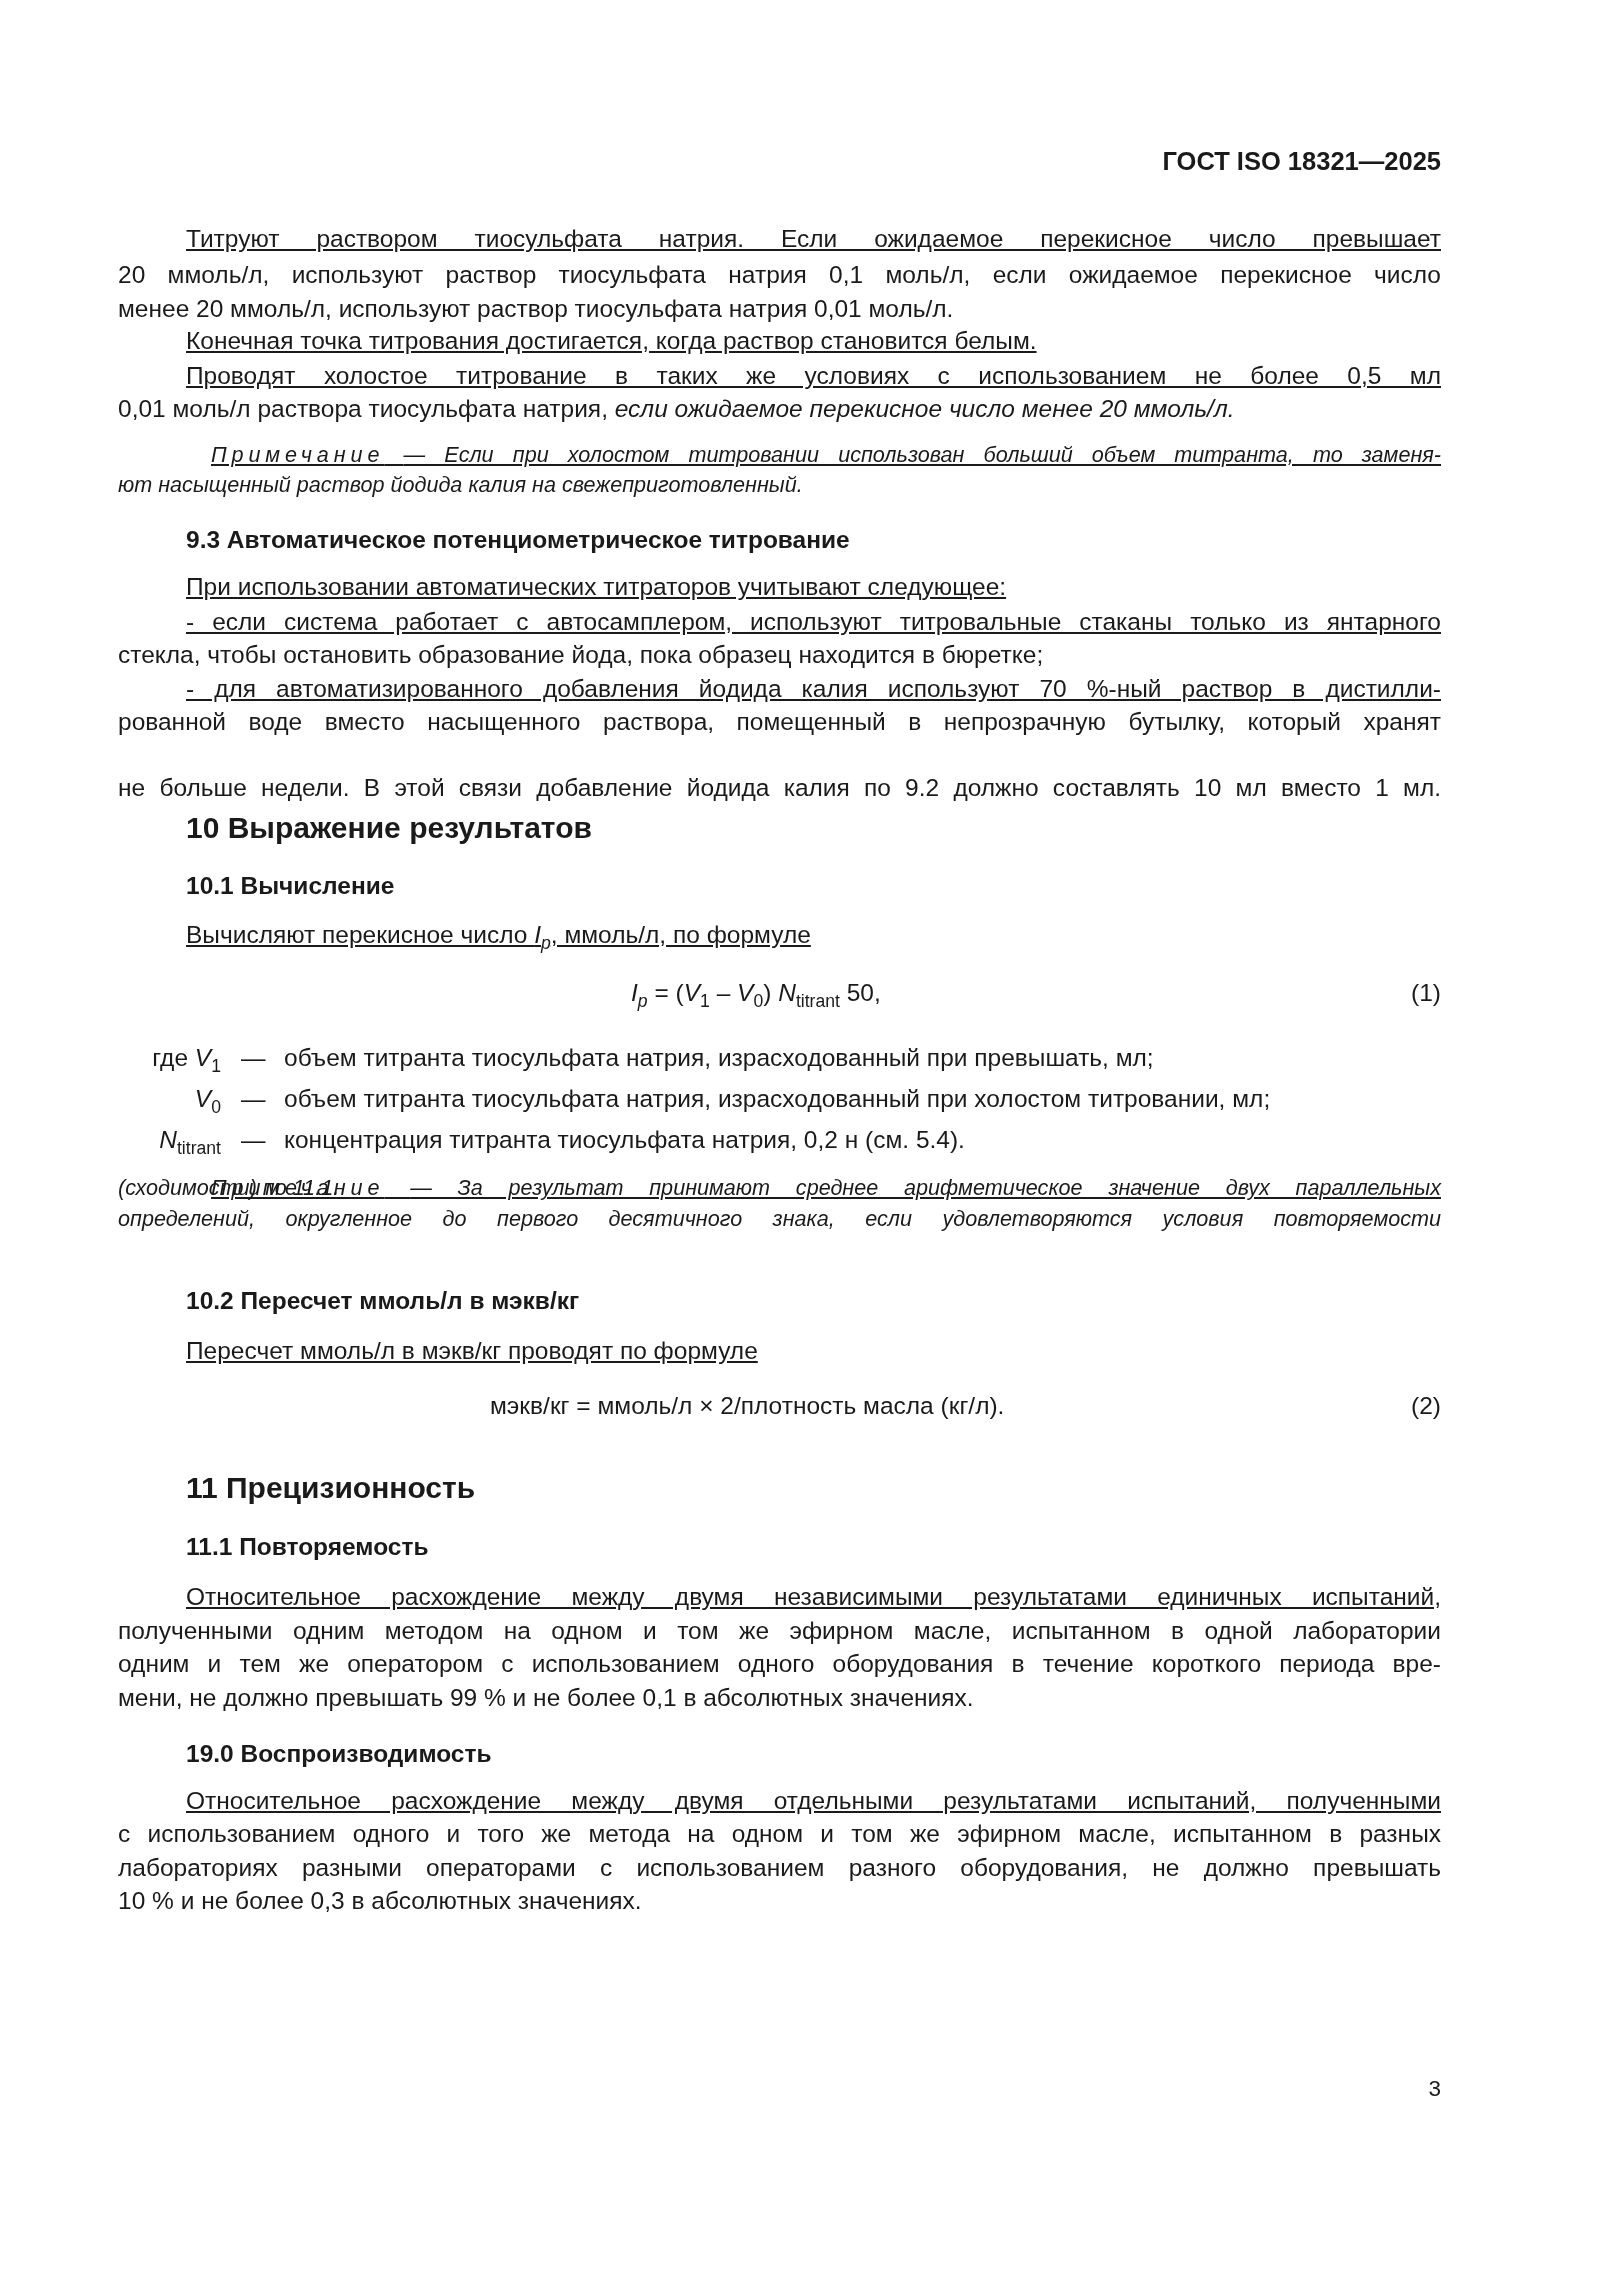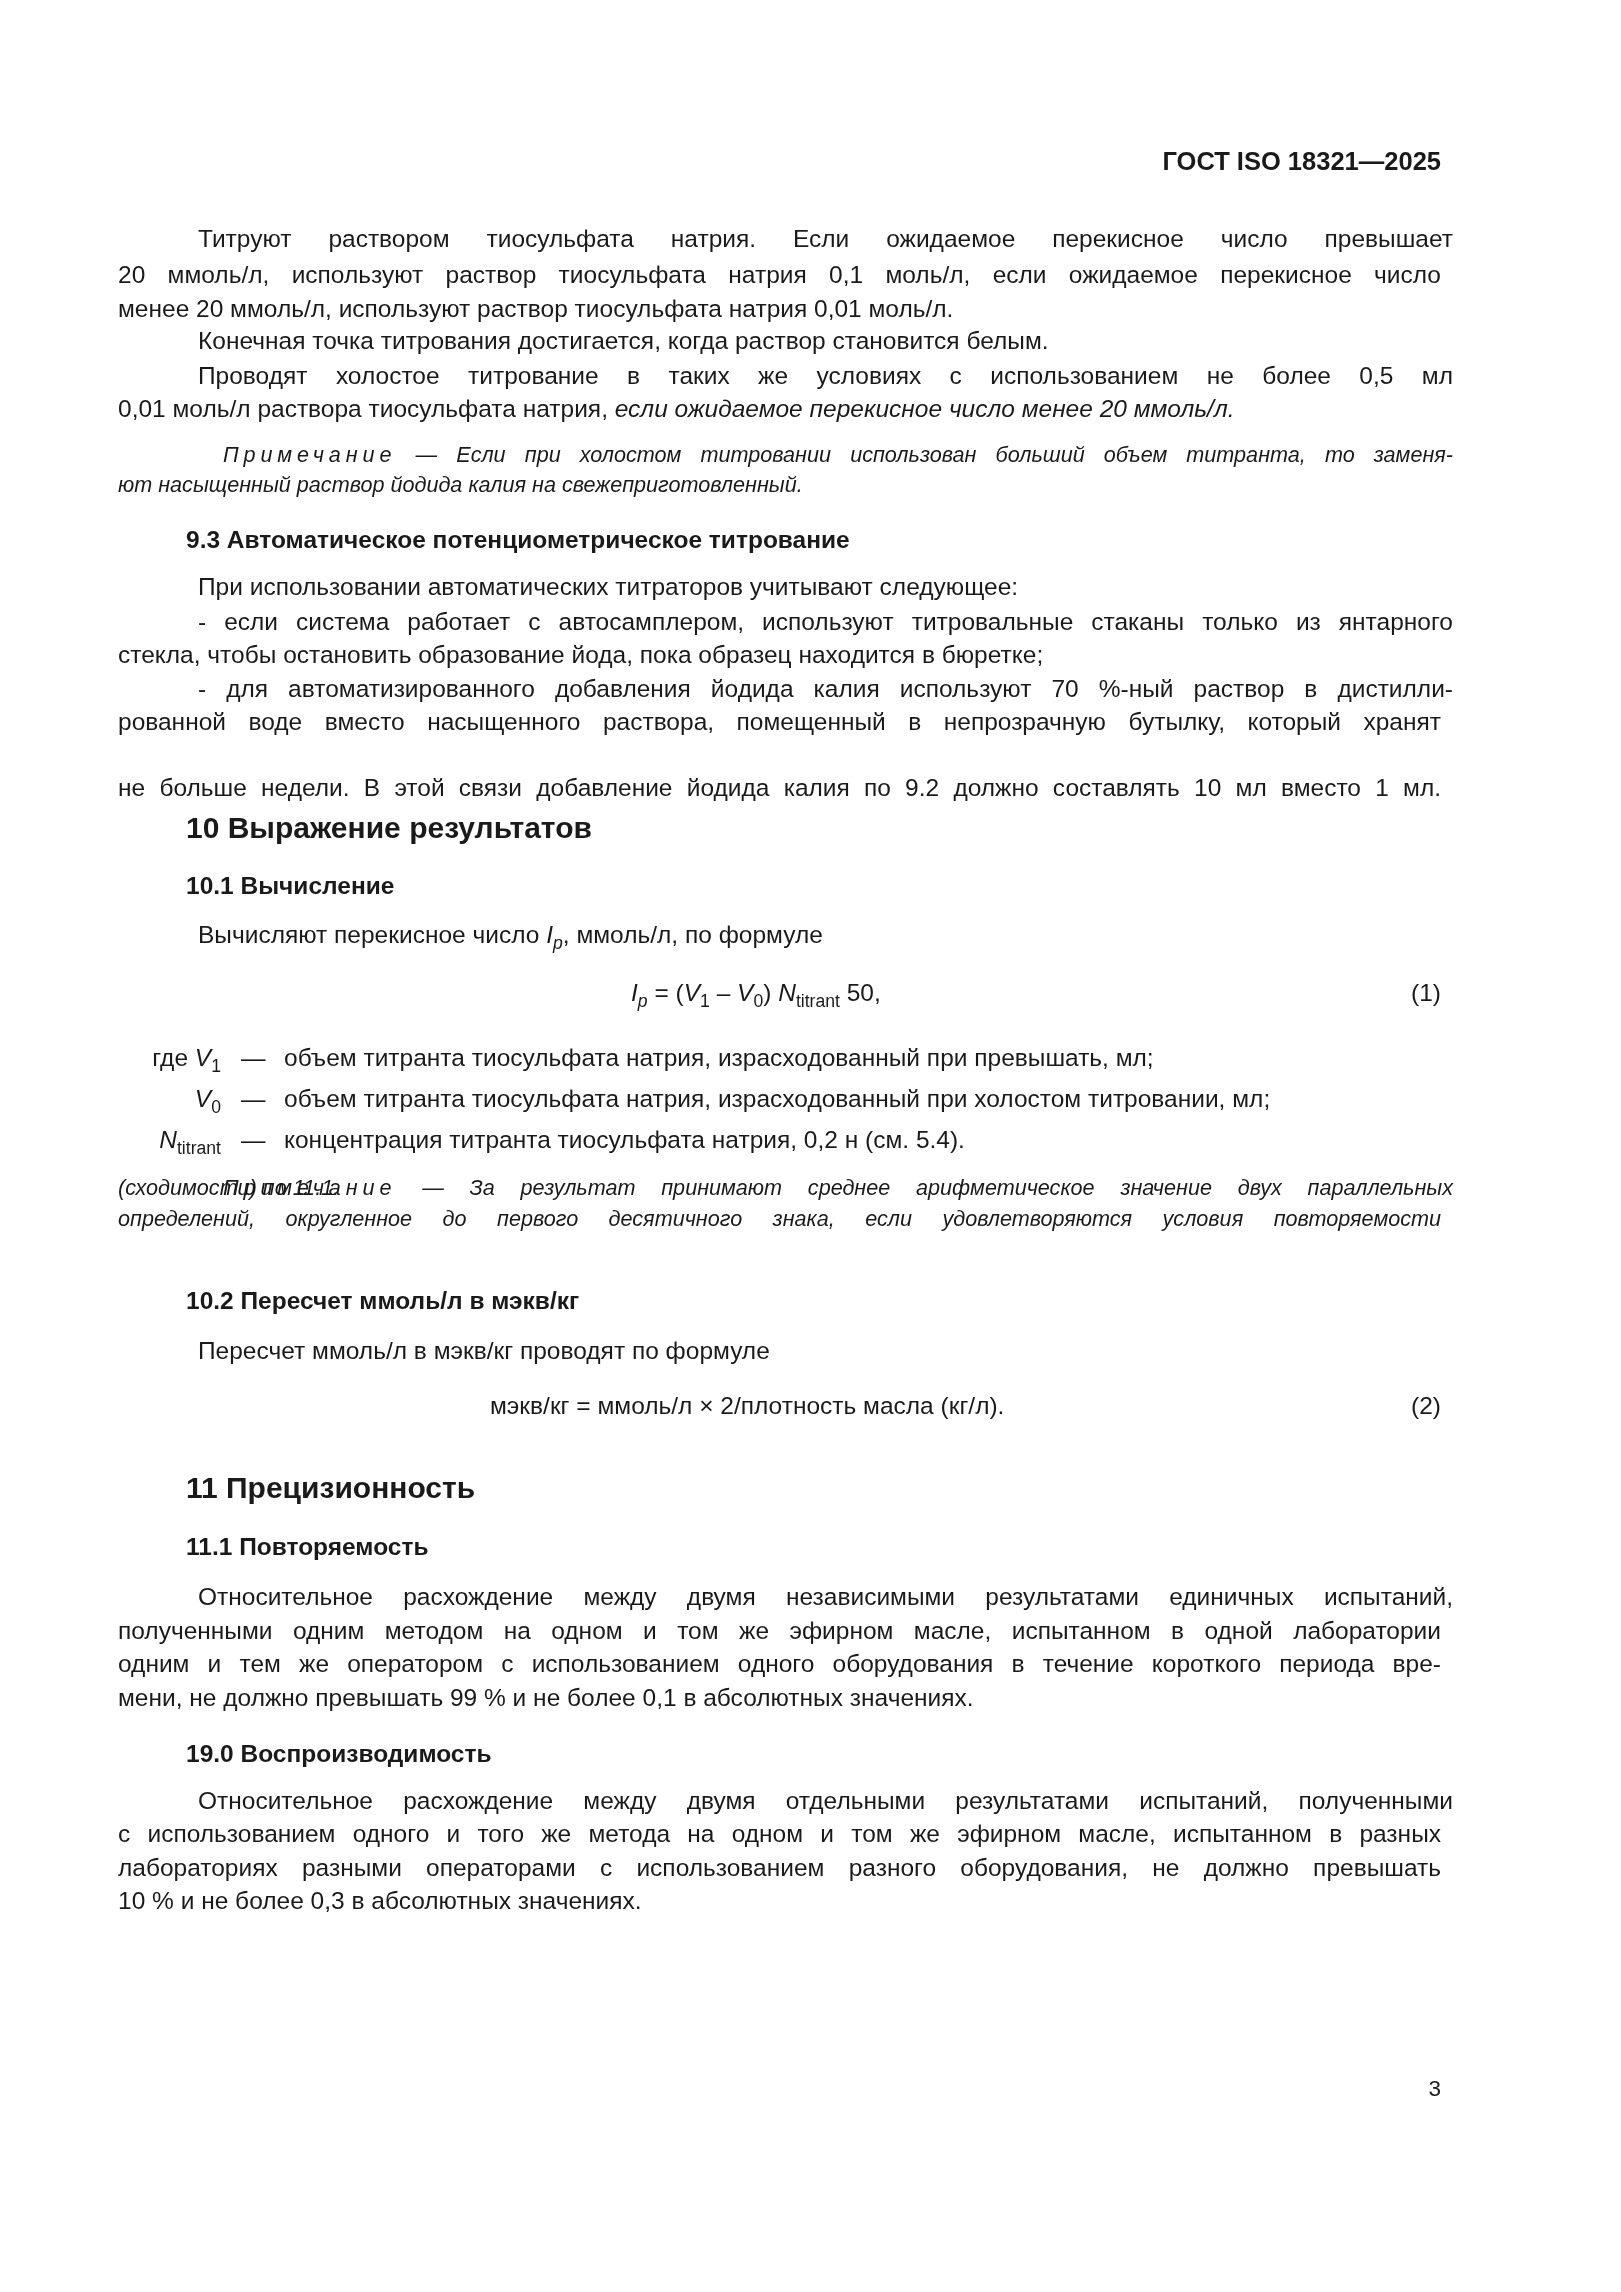--- a/index.html
+++ b/index.html
@@ -1,21 +1,21 @@
 <!DOCTYPE html>
 <html><head>
 <meta charset="utf-8">
 <style>
   html, body { margin: 0; padding: 0; background: #ffffff; }
   body { width: 1621px; height: 2293px; position: relative; overflow: hidden;
          font-family: "Liberation Sans", sans-serif; color: #1a1a1a; }
   .ln { position: absolute; left: 118px; width: 1323px; font-size: 24.5px; line-height: 32px;
         white-space: nowrap; }
   .just { text-align: justify; text-align-last: justify; }
-  .ind { left: 198px; width: 1255px; }
+  .ind { left: 186px; width: 1255px; text-decoration: underline; }
   .it { font-style: italic; }
   .note { font-size: 21.6px; font-style: italic; }
   .spaced { letter-spacing: 4.9px; margin-left: 25px; }
   .h1 { font-weight: bold; font-size: 30px; left: 186px; }
   .h2 { font-weight: bold; font-size: 24.5px; left: 186px; }
   .hdr { position: absolute; right: 180px; top: 147px; font-weight: bold; font-size: 25.5px; }
   .pgnum { position: absolute; right: 180px; top: 2076px; font-size: 22.5px; }
   .eqnum { position: absolute; right: 180px; font-size: 24.5px; line-height: 32px; }
   .formula { position: absolute; font-size: 24.5px; line-height: 32px; white-space: nowrap; }
   sub { font-size: 17.6px; vertical-align: -5.9px; line-height: 0; }

